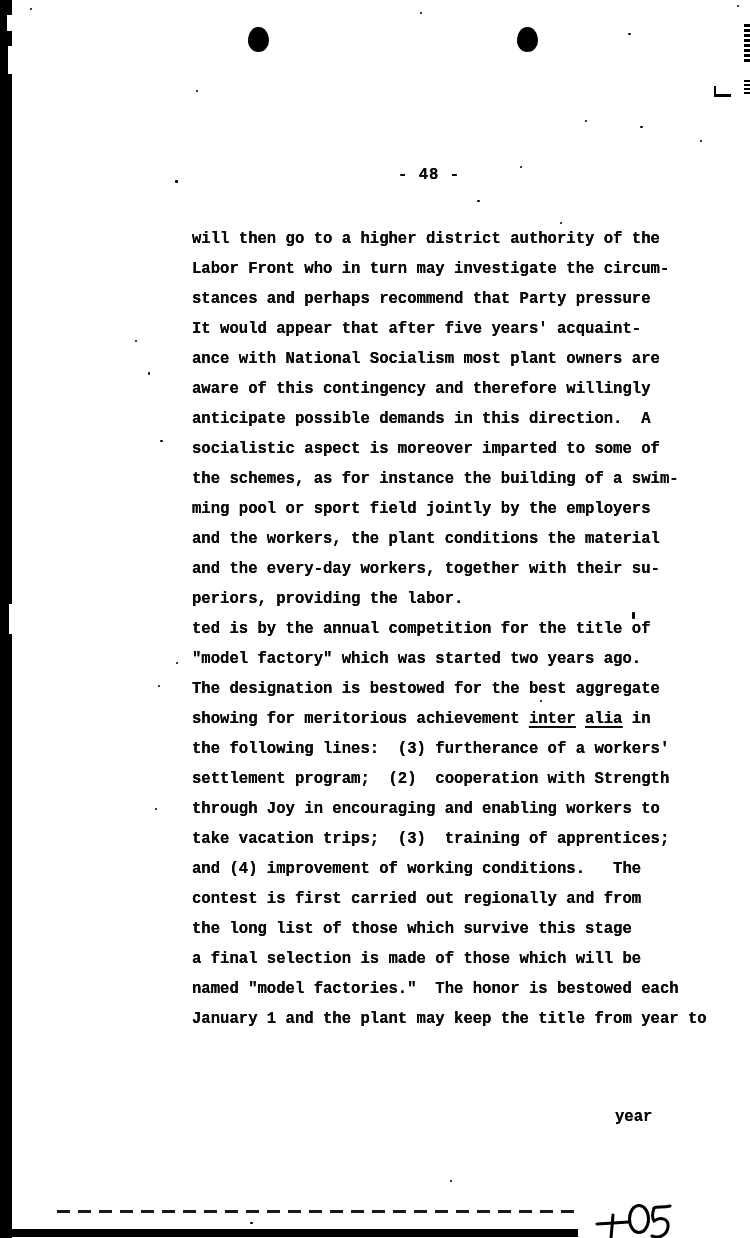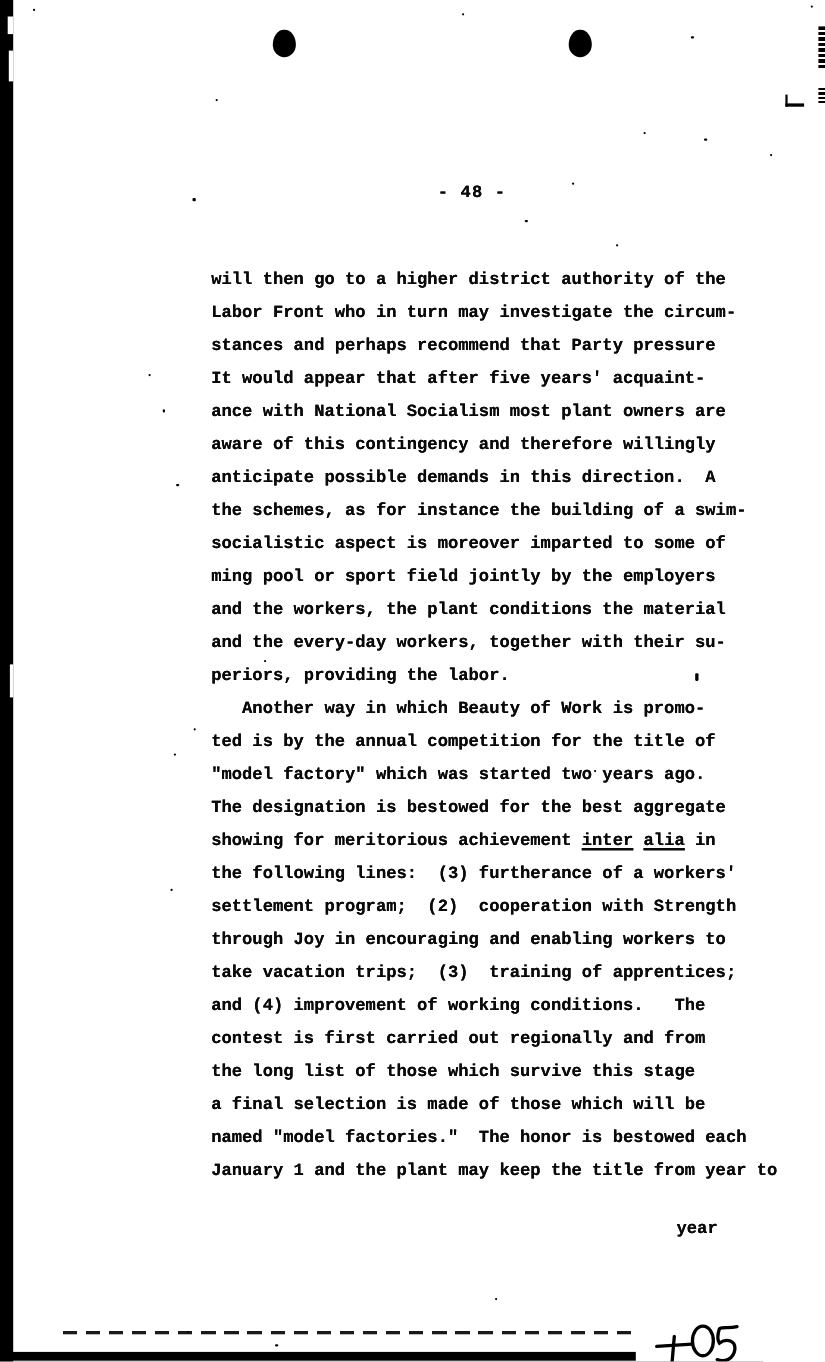--- a/index.html
+++ b/index.html
@@ -37,21 +37,21 @@
     border-left:2px solid #000;border-bottom:3px solid #000;
   }
   .speck{position:absolute;background:#000;border-radius:1px;}
   
   .page-number{
     position:absolute;left:192px;top:166px;width:474px;
     font-size:15.6px;font-weight:bold;text-align:center;
     letter-spacing:1px;text-shadow:0 0 .5px #000;
   }
   .body-text{
-    position:absolute;left:192px;top:239px;width:500px;
+    position:absolute;left:192px;top:224px;width:500px;
     font-size:15.6px;font-weight:bold;line-height:30px;
     text-shadow:0 0 .5px #000;
   }
   .line{white-space:pre;height:30px;}
   .u{text-decoration:underline;text-decoration-thickness:2px;text-underline-offset:3px;}
   .catchword{
     position:absolute;left:615px;top:1108px;
     font-size:15.6px;font-weight:bold;text-shadow:0 0 .5px #000;
   }
   .handwriting{position:absolute;left:593px;top:1198px;}
@@ -75,27 +75,26 @@
 
   <div class="page-number">- 48 -</div>
   <div class="body-text">
       <div class="line">will then go to a higher district authority of the</div>
       <div class="line">Labor Front who in turn may investigate the circum-</div>
       <div class="line">stances and perhaps recommend that Party pressure</div>
       <div class="line">It would appear that after five years' acquaint-</div>
       <div class="line">ance with National Socialism most plant owners are</div>
       <div class="line">aware of this contingency and therefore willingly</div>
       <div class="line">anticipate possible demands in this direction.  A</div>
+      <div class="line">socialistic aspect is moreover imparted to some of</div>
       <div class="line">the schemes, as for instance the building of a swim-</div>
-      <div class="line">socialistic aspect is moreover imparted to some of</div>
       <div class="line">ming pool or sport field jointly by the employers</div>
       <div class="line">and the workers, the plant conditions the material</div>
       <div class="line">and the every-day workers, together with their su-</div>
       <div class="line">periors, providing the labor.</div>
-      <div class="line">   Another way in which Beauty of Work is promo-</div>
       <div class="line">ted is by the annual competition for the title of</div>
       <div class="line">"model factory" which was started two years ago.</div>
       <div class="line">The designation is bestowed for the best aggregate</div>
       <div class="line"><span>showing for meritorious achievement </span><span class="u">inter</span><span> </span><span class="u">alia</span><span> in</span></div>
       <div class="line">the following lines:  (3) furtherance of a workers'</div>
       <div class="line">settlement program;  (2)  cooperation with Strength</div>
       <div class="line">through Joy in encouraging and enabling workers to</div>
       <div class="line">take vacation trips;  (3)  training of apprentices;</div>
       <div class="line">and (4) improvement of working conditions.   The</div>
       <div class="line">contest is first carried out regionally and from</div>

